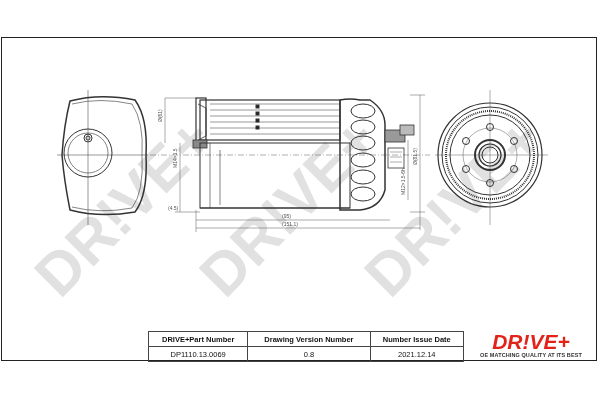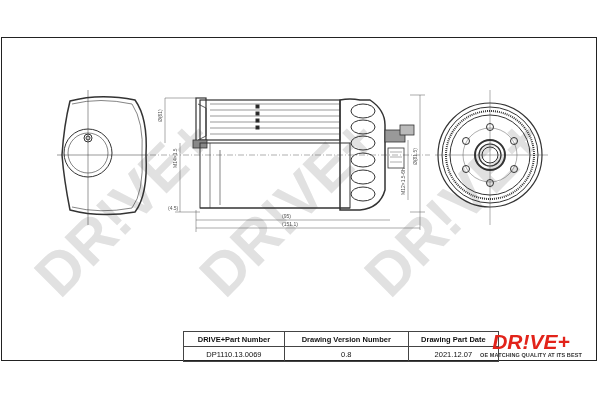--- a/index.html
+++ b/index.html
@@ -1,19 +1,19 @@
 <!DOCTYPE html>
 <html><head>
 <meta charset="utf-8">
 <style>
   html,body{margin:0;padding:0;background:#ffffff;}
   body{width:600px;height:400px;position:relative;overflow:hidden;font-family:"Liberation Sans",sans-serif;}
   .frame{position:absolute;left:1px;top:37px;width:596px;height:324px;border:1.5px solid #222;box-sizing:border-box;}
   svg.drawing{position:absolute;left:0;top:0;}
-  .title-block{position:absolute;left:148px;top:331px;width:316px;height:30px;border-collapse:collapse;margin-left:35px;}
+  .title-block{position:absolute;left:148px;top:331px;width:316px;height:30px;border-collapse:collapse;}
   .title-block td{border:1px solid #444;text-align:center;font-size:7.5px;color:#111;padding:0;height:14px;}
   .title-block td.head{font-weight:bold;}
   .logo{position:absolute;left:466px;top:331px;width:130px;height:30px;text-align:center;}
   .logo .brand{font-family:"Liberation Sans",sans-serif;font-weight:bold;font-style:italic;color:#e2231a;font-size:21px;line-height:21px;letter-spacing:0px;}
   .logo .tag{font-size:5.5px;font-weight:bold;color:#333;letter-spacing:0.1px;line-height:7px;}
   .dim{font-family:"Liberation Sans",sans-serif;font-size:5px;fill:#555;}
 </style>
 </head>
 <body>
 
@@ -120,26 +120,26 @@
     <circle cx="466" cy="169" r="3.5"></circle>
     <circle cx="466" cy="141" r="3.5"></circle>
   </g>
 </svg>
 
 <table class="title-block">
   <tbody>
       <tr>
     <td class="head">DRIVE+Part Number</td>
     <td class="head">Drawing Version Number</td>
-    <td class="head">Drawing Part Date</td>
+    <td class="head">Number Issue Date</td>
   </tr>
   <tr>
     <td>DP1110.13.0069</td>
     <td>0.8</td>
-    <td>2021.12.07</td>
+    <td>2021.12.14</td>
   </tr>
 </tbody>
   </table>
 
 <div class="logo">
   <div class="brand">DR!VE+</div>
   <div class="tag">OE MATCHING QUALITY AT ITS BEST</div>
 </div>
 
 </body></html>

